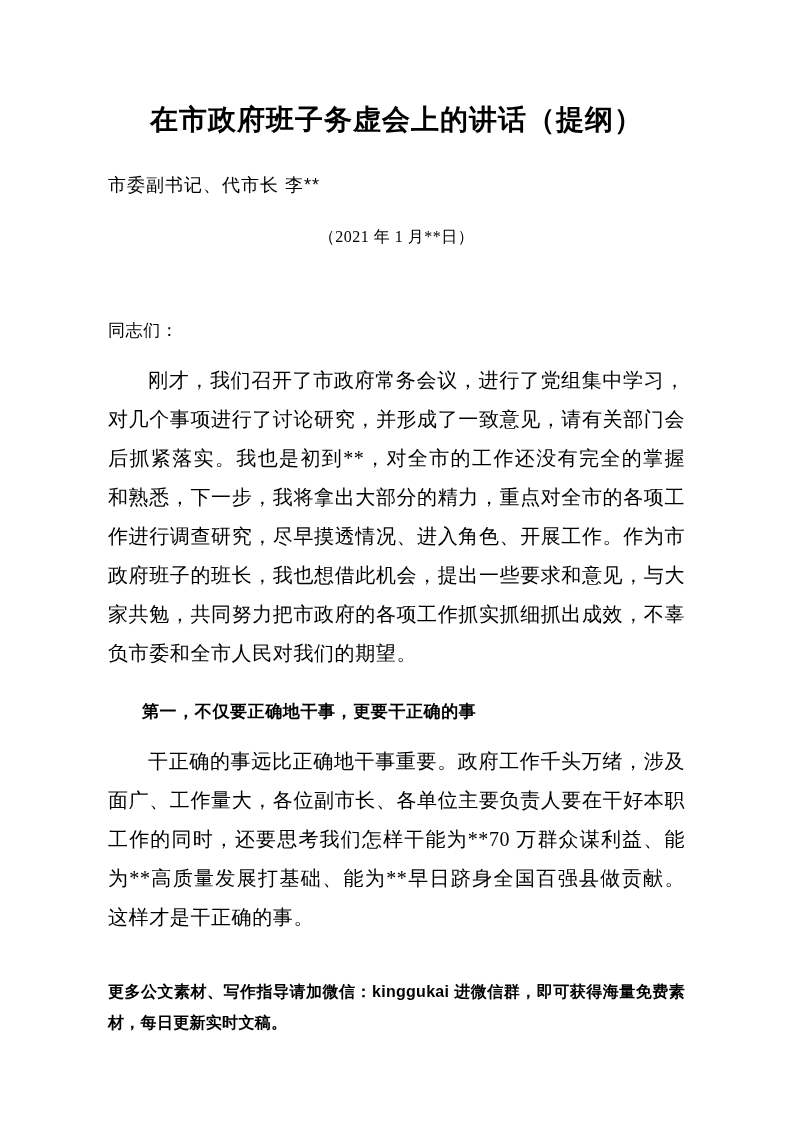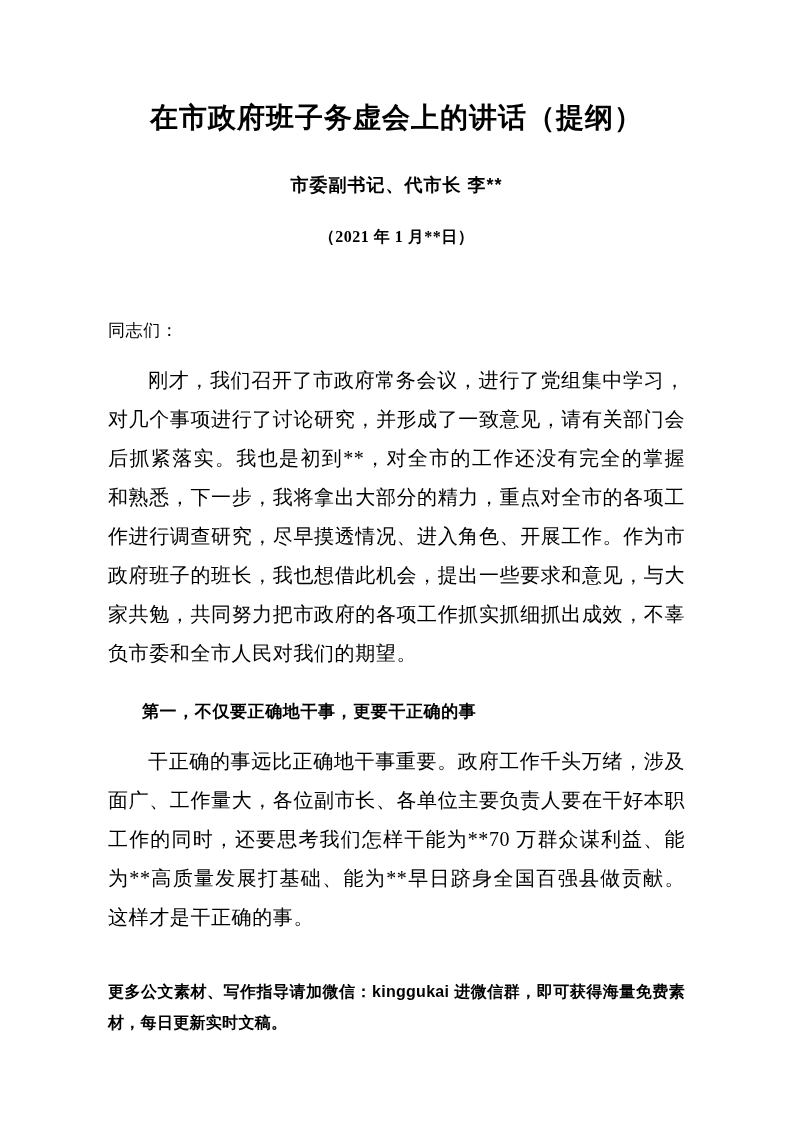--- a/index.html
+++ b/index.html
@@ -17,42 +17,41 @@
   .page {
     position: relative;
     width: 793px;
     height: 1122px;
     box-sizing: border-box;
     padding: 78px 108px 60px 108px;
     background: #ffffff;
     overflow: hidden;
   }
   .doc-title {
-    font-family: Liberation Mono, monospace;
+    font-family: Liberation Serif, serif;
     font-size: 28px;
     font-weight: bold;
     text-align: center;
     letter-spacing: 1px;
     line-height: 1.4;
     margin: 22px 0 0 0;
   }
   .doc-byline {
     font-family: "Liberation Sans", "DejaVu Sans", sans-serif;
     font-size: 18px;
-    font-weight: bold;
-    text-align: center;
+    font-weight: normal;
+    text-align: left;
     letter-spacing: 1px;
     margin: 34px 0 0 0;
   }
   .doc-date {
     font-size: 16px;
     text-align: center;
     letter-spacing: 0.5px;
     margin: 30px 0 0 0;
-    font-weight: bold;
   }
   .salutation {
     font-size: 17px;
     line-height: 1.95;
     margin: 66px 0 0 0;
     letter-spacing: 0.6px;
   }
   p.body-text {
     font-size: 20px;
     line-height: 1.95;

